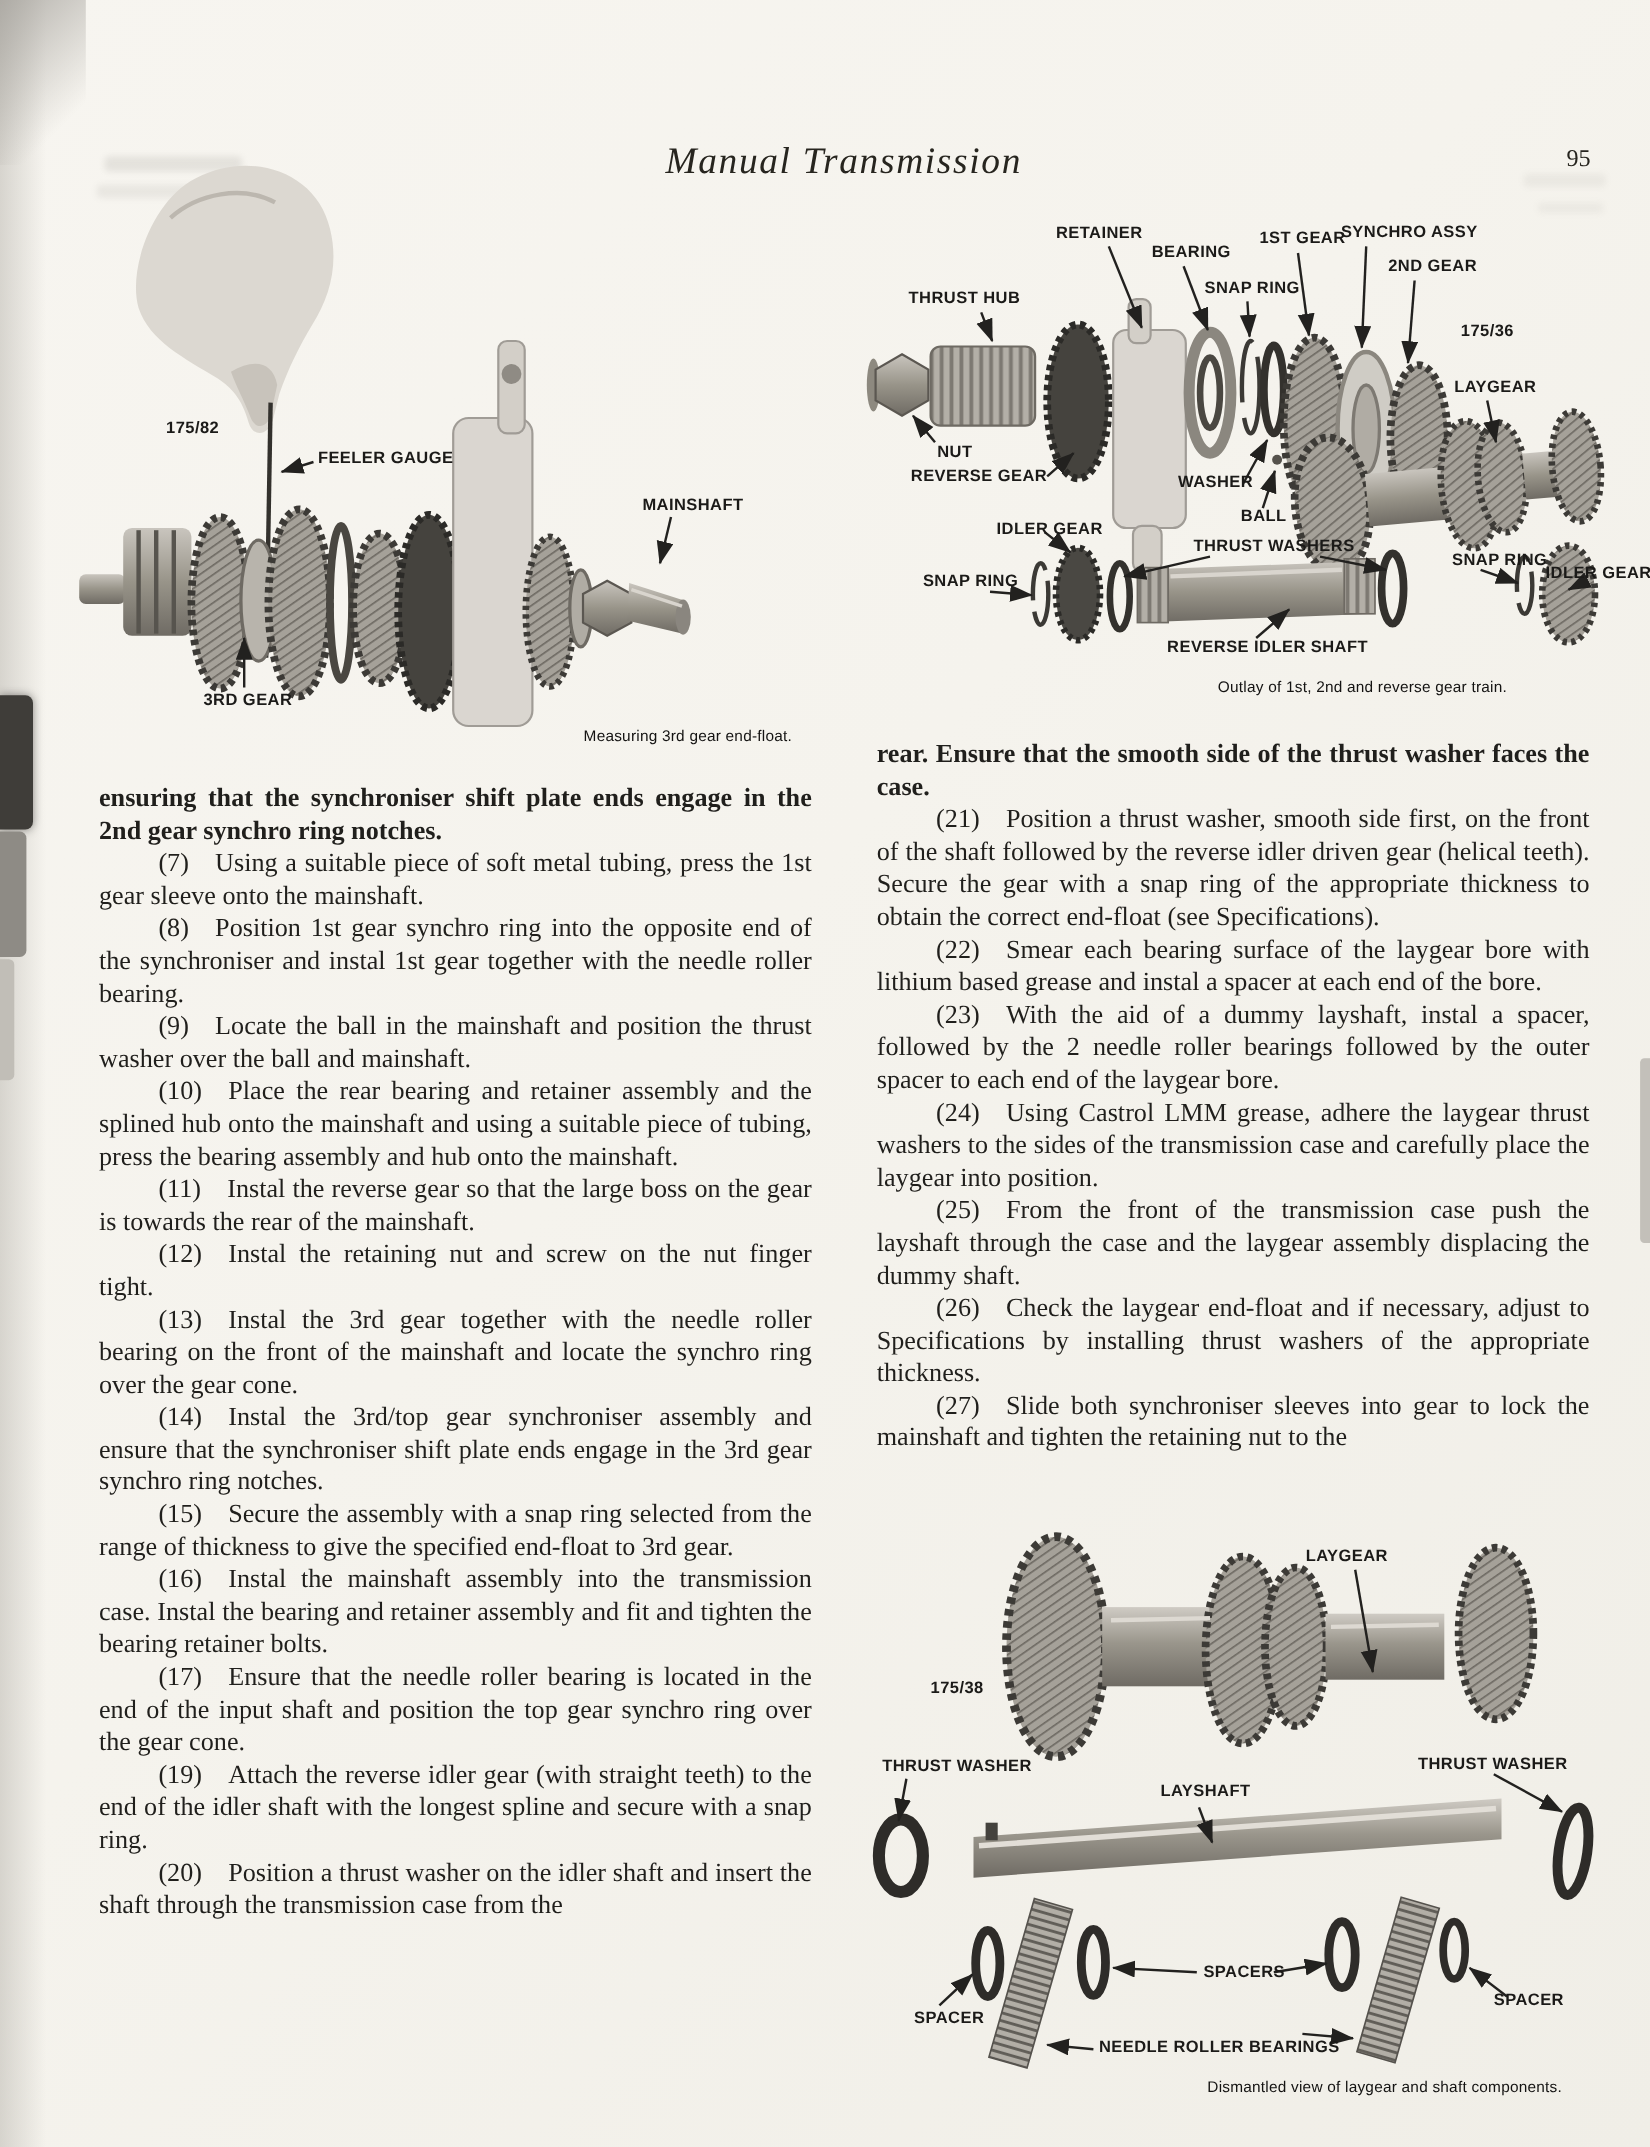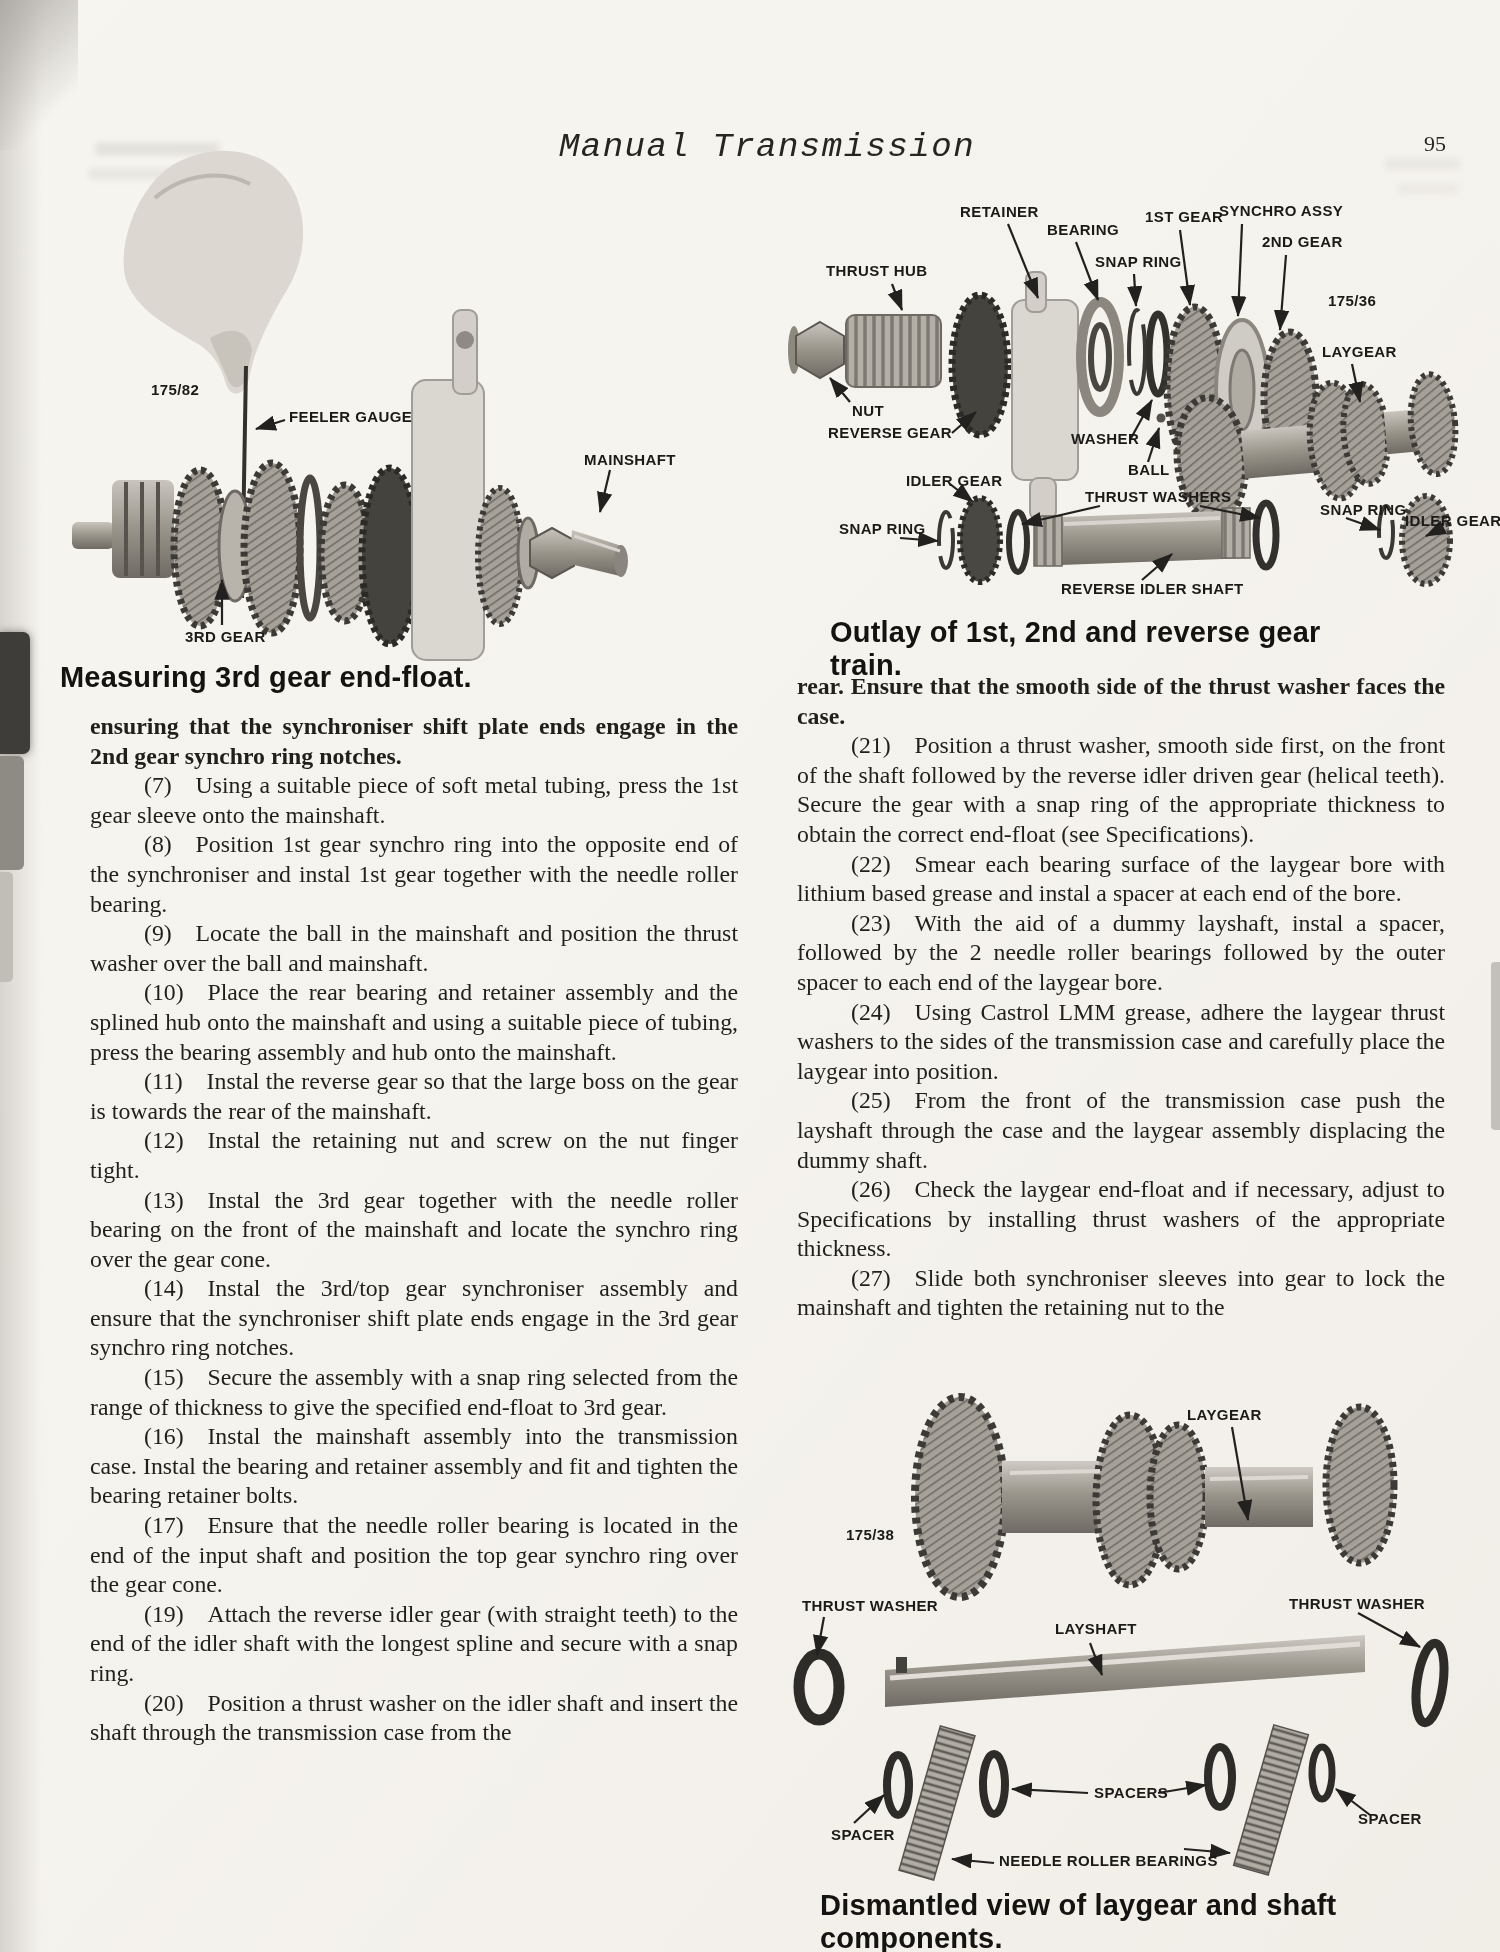--- a/index.html
+++ b/index.html
@@ -17,30 +17,30 @@
     background:#3f3d39; border-radius:0 7px 7px 0; box-shadow:0 0 8px rgba(40,38,35,.5); }
   .edge-gray { position:absolute; left:0; top:756px; width:24px; height:114px;
     background:#8e8b85; border-radius:0 6px 6px 0; }
   .edge-soft { position:absolute; left:0; top:872px; width:13px; height:110px;
     background:#c1beb7; border-radius:0 5px 5px 0; }
   .edge-right-sliver { position:absolute; left:1491px; top:962px; width:9px; height:168px;
     background:#a9a6a0; opacity:.65; border-radius:4px 0 0 4px; }
   .smudge { position:absolute; background:#86837c; filter:blur(3px); border-radius:4px; }
 
   .header-title { position:absolute; top:128px; left:767px; transform:translateX(-50%);
-    font-style:italic; font-size:34px; letter-spacing:1.5px; color:#27251f; white-space:nowrap;font-family:Liberation Mono, monospace; }
+    font-style:italic; font-size:34px; letter-spacing:1.5px; color:#27251f; white-space:nowrap; }
   .page-number { position:absolute; top:131px; left:1382px; width:64px; text-align:right;
     font-size:22px; color:#27251f; }
 
   .figure { position:absolute; }
   .fig-art { position:absolute; left:0; top:0; }
   .part-label, .fig-ref { position:absolute; font-family:"Liberation Sans", sans-serif;
     font-size:15px; font-weight:600; letter-spacing:.4px; color:#1b1a18; white-space:nowrap; }
   .fig-caption { position:absolute; font-family:"Liberation Sans", sans-serif;
-    font-weight:700; font-size:29px; letter-spacing:.2px; text-align:left; color:#141312; }
+    font-weight:400; font-size:14px; letter-spacing:.2px; text-align:right; color:#141312; }
 
   .col { position:absolute; width:648px; }
   .col p.para { margin:0; text-align:justify; text-indent:54px;
     font-size:23.8px; line-height:29.6px; color:#201f1c; }
   .col p.cont { text-indent:0;font-weight:bold; }
 
   .arrow { stroke:#22211f; stroke-width:2.2; fill:none; }
 </style>
 </head>
 <body>

